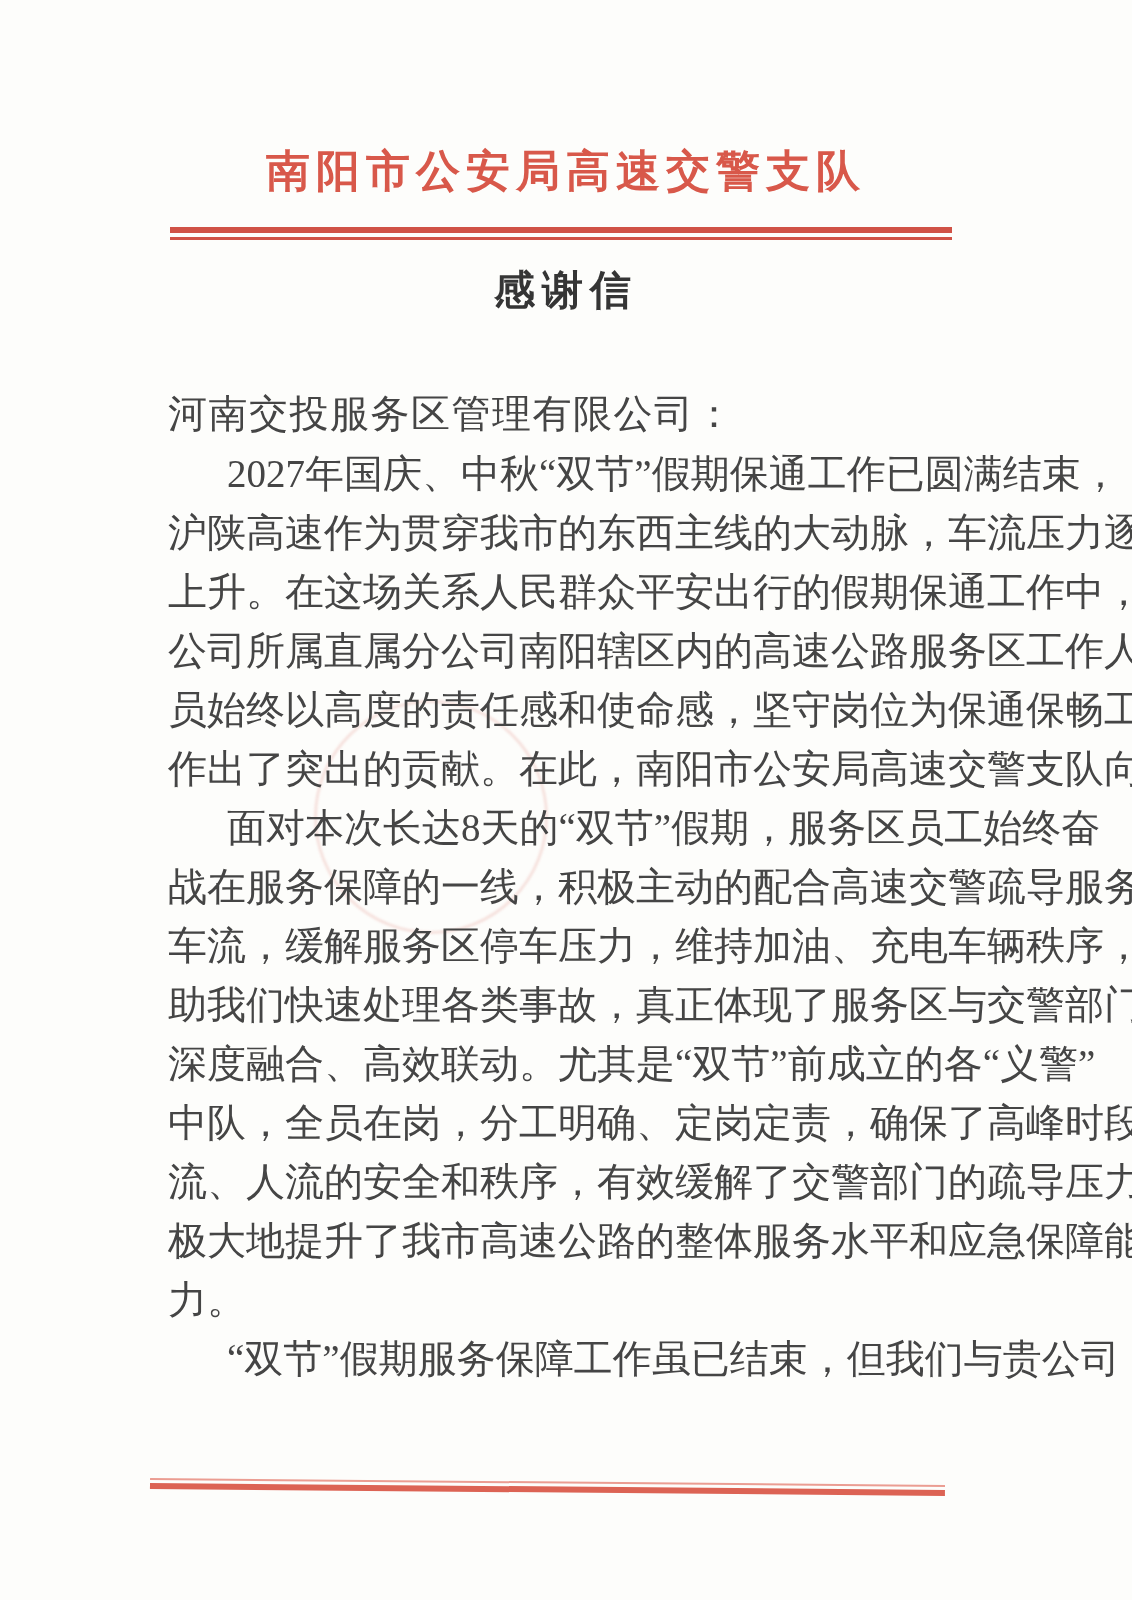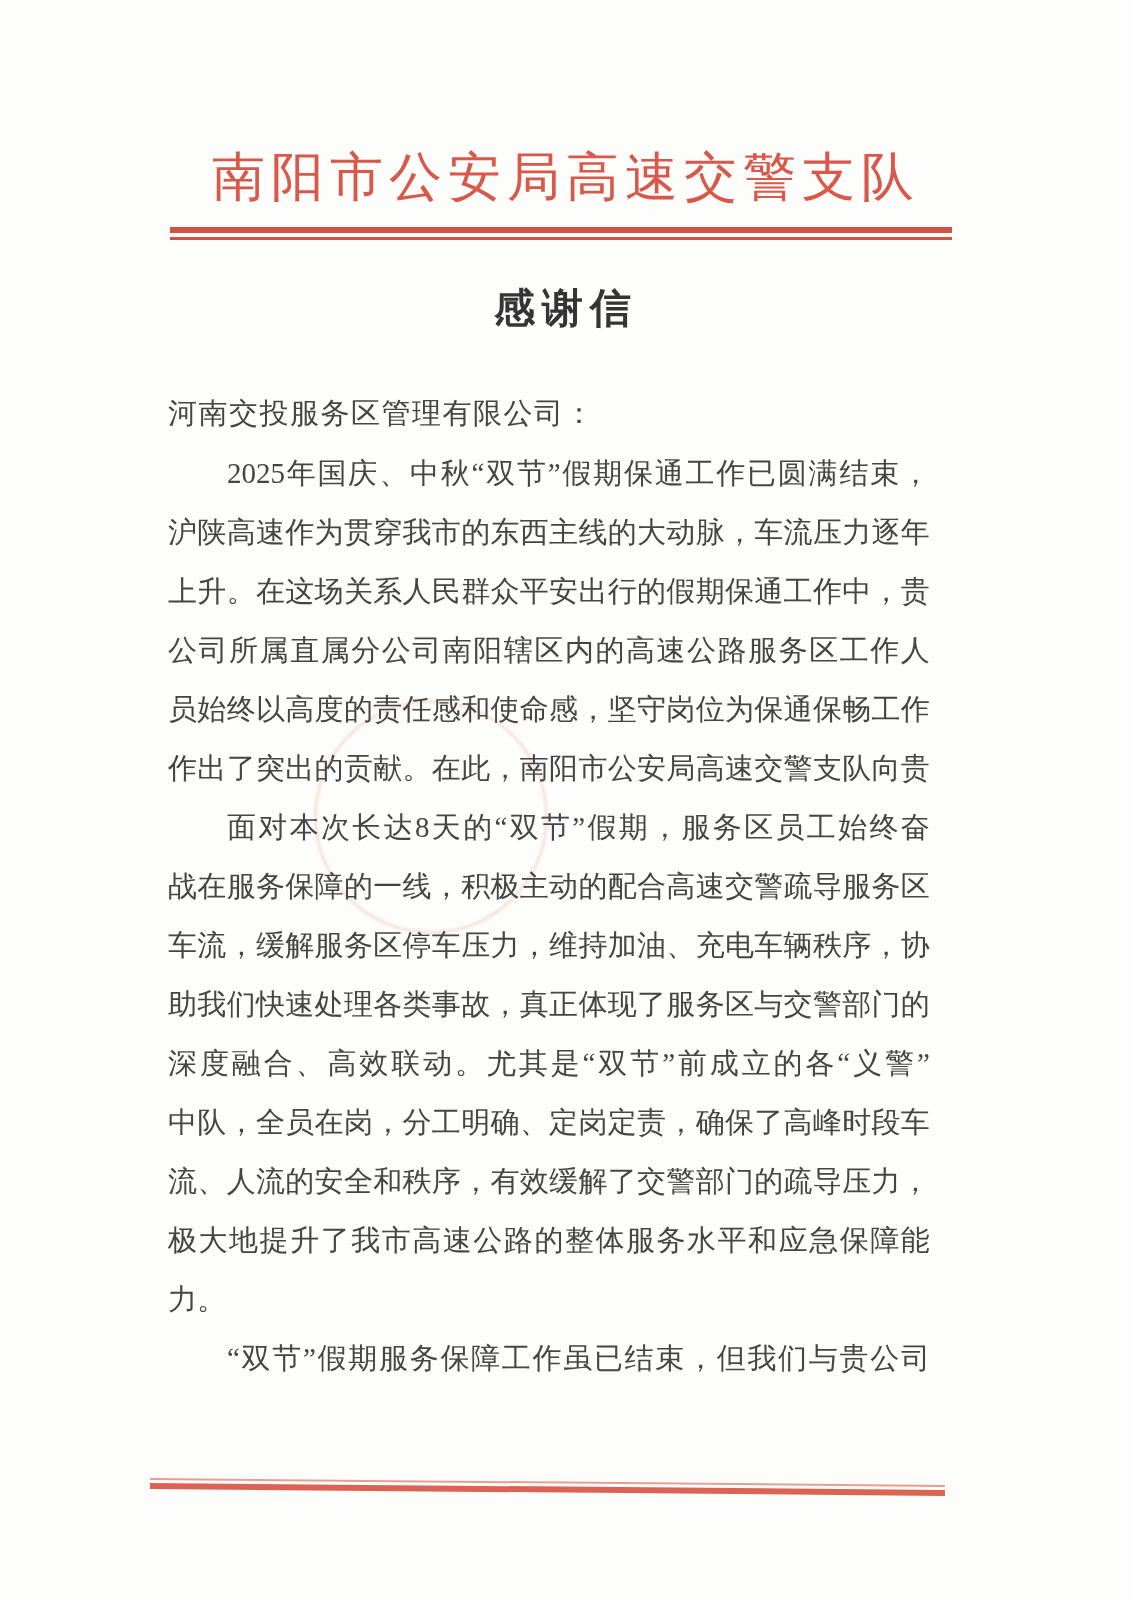--- a/index.html
+++ b/index.html
@@ -8,47 +8,47 @@
     width:1132px; height:1600px;
     margin:0 auto;
     background:#fdfdfb;
     overflow:hidden;
     font-family:"Liberation Serif","DejaVu Serif",serif;
   }
   
   .letterhead-title {
     position:absolute; top:142px; left:0; width:100%;
     text-align:center;
-    font-size:53px; font-weight:400;
+    font-size:44px; font-weight:700;
     letter-spacing:6px;
     color:#d8584a;
     white-space:nowrap;
   }
   
   .header-rule {
     position:absolute; top:227px; left:170px;
     width:782px; height:13px;
     box-sizing:border-box;
     border-top:6px solid #d05246;
     border-bottom:3px solid #d05246;
   }
   
   .doc-title {
-    position:absolute; top:281px; left:0; width:100%;
+    position:absolute; top:263px; left:0; width:100%;
     text-align:center;
     font-size:41px; font-weight:700;
     letter-spacing:7px;
     color:#353535;
     font-family:"Liberation Sans","DejaVu Sans",sans-serif;
     white-space:nowrap;
   }
   
   .letter-body {
     position:absolute; left:168px; top:383px; width:762px;
-    font-size:29px; color:#454545;
+    font-size:39px; color:#454545;
   }
   .salutation {
     height:61px; display:flex; align-items:center;
     letter-spacing:1.5px; white-space:nowrap;
   }
   .line {
     height:59px;
     display:flex; align-items:center;
     white-space:pre;
   }
@@ -83,21 +83,21 @@
 
   <div class="header-rule"></div>
 
   <div class="doc-title">感谢信</div>
 
   <div class="seal"></div>
 
   <div class="letter-body">
     <div class="salutation">河南交投服务区管理有限公司：</div>
     <div>
-        <div class="line stretch indent"><span>2025</span><span>年</span><span>国</span><span>庆</span><span>、</span><span>中</span><span>秋</span><span>“</span><span>双</span><span>节</span><span>”</span><span>假</span><span>期</span><span>保</span><span>通</span><span>工</span><span>作</span><span>已</span><span>圆</span><span>满</span><span>结</span><span>束</span><span>，</span></div>
+        <div class="line stretch indent"><span>2027</span><span>年</span><span>国</span><span>庆</span><span>、</span><span>中</span><span>秋</span><span>“</span><span>双</span><span>节</span><span>”</span><span>假</span><span>期</span><span>保</span><span>通</span><span>工</span><span>作</span><span>已</span><span>圆</span><span>满</span><span>结</span><span>束</span><span>，</span></div>
         <div class="line stretch"><span>沪</span><span>陕</span><span>高</span><span>速</span><span>作</span><span>为</span><span>贯</span><span>穿</span><span>我</span><span>市</span><span>的</span><span>东</span><span>西</span><span>主</span><span>线</span><span>的</span><span>大</span><span>动</span><span>脉</span><span>，</span><span>车</span><span>流</span><span>压</span><span>力</span><span>逐</span><span>年</span></div>
         <div class="line stretch"><span>上</span><span>升</span><span>。</span><span>在</span><span>这</span><span>场</span><span>关</span><span>系</span><span>人</span><span>民</span><span>群</span><span>众</span><span>平</span><span>安</span><span>出</span><span>行</span><span>的</span><span>假</span><span>期</span><span>保</span><span>通</span><span>工</span><span>作</span><span>中</span><span>，</span><span>贵</span></div>
         <div class="line stretch"><span>公</span><span>司</span><span>所</span><span>属</span><span>直</span><span>属</span><span>分</span><span>公</span><span>司</span><span>南</span><span>阳</span><span>辖</span><span>区</span><span>内</span><span>的</span><span>高</span><span>速</span><span>公</span><span>路</span><span>服</span><span>务</span><span>区</span><span>工</span><span>作</span><span>人</span></div>
         <div class="line stretch"><span>员</span><span>始</span><span>终</span><span>以</span><span>高</span><span>度</span><span>的</span><span>责</span><span>任</span><span>感</span><span>和</span><span>使</span><span>命</span><span>感</span><span>，</span><span>坚</span><span>守</span><span>岗</span><span>位</span><span>为</span><span>保</span><span>通</span><span>保</span><span>畅</span><span>工</span><span>作</span></div>
         <div class="line stretch"><span>作</span><span>出</span><span>了</span><span>突</span><span>出</span><span>的</span><span>贡</span><span>献</span><span>。</span><span>在</span><span>此</span><span>，</span><span>南</span><span>阳</span><span>市</span><span>公</span><span>安</span><span>局</span><span>高</span><span>速</span><span>交</span><span>警</span><span>支</span><span>队</span><span>向</span><span>贵</span></div>
         <div class="line stretch indent"><span>面</span><span>对</span><span>本</span><span>次</span><span>长</span><span>达</span><span>8</span><span>天</span><span>的</span><span>“</span><span>双</span><span>节</span><span>”</span><span>假</span><span>期</span><span>，</span><span>服</span><span>务</span><span>区</span><span>员</span><span>工</span><span>始</span><span>终</span><span>奋</span></div>
         <div class="line stretch"><span>战</span><span>在</span><span>服</span><span>务</span><span>保</span><span>障</span><span>的</span><span>一</span><span>线</span><span>，</span><span>积</span><span>极</span><span>主</span><span>动</span><span>的</span><span>配</span><span>合</span><span>高</span><span>速</span><span>交</span><span>警</span><span>疏</span><span>导</span><span>服</span><span>务</span><span>区</span></div>
         <div class="line stretch"><span>车</span><span>流</span><span>，</span><span>缓</span><span>解</span><span>服</span><span>务</span><span>区</span><span>停</span><span>车</span><span>压</span><span>力</span><span>，</span><span>维</span><span>持</span><span>加</span><span>油</span><span>、</span><span>充</span><span>电</span><span>车</span><span>辆</span><span>秩</span><span>序</span><span>，</span><span>协</span></div>
         <div class="line stretch"><span>助</span><span>我</span><span>们</span><span>快</span><span>速</span><span>处</span><span>理</span><span>各</span><span>类</span><span>事</span><span>故</span><span>，</span><span>真</span><span>正</span><span>体</span><span>现</span><span>了</span><span>服</span><span>务</span><span>区</span><span>与</span><span>交</span><span>警</span><span>部</span><span>门</span><span>的</span></div>
         <div class="line stretch"><span>深</span><span>度</span><span>融</span><span>合</span><span>、</span><span>高</span><span>效</span><span>联</span><span>动</span><span>。</span><span>尤</span><span>其</span><span>是</span><span>“</span><span>双</span><span>节</span><span>”</span><span>前</span><span>成</span><span>立</span><span>的</span><span>各</span><span>“</span><span>义</span><span>警</span><span>”</span></div>

